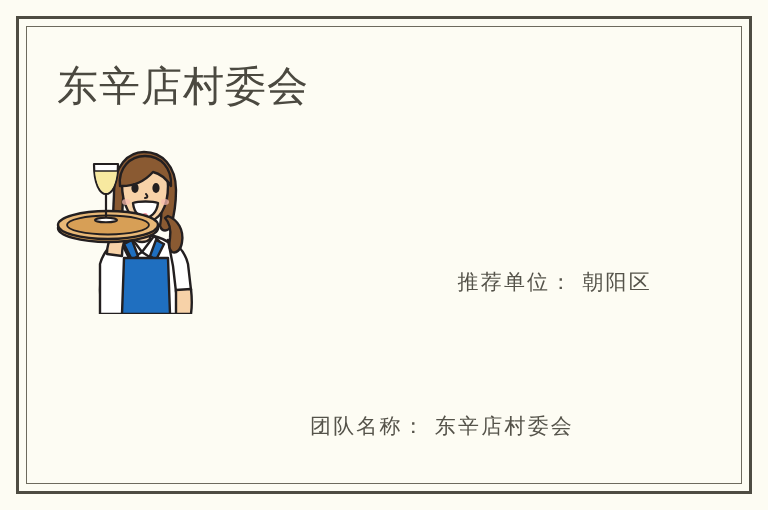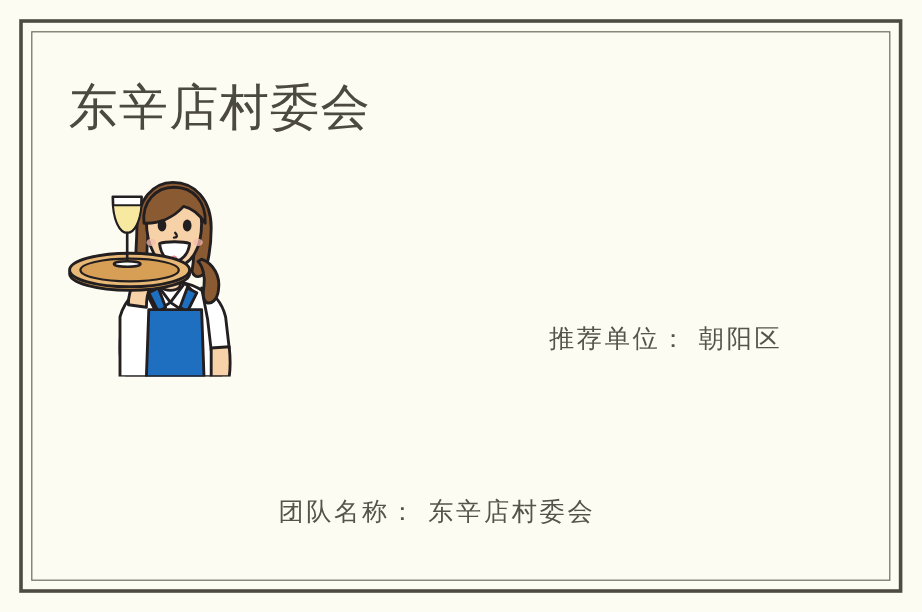--- a/index.html
+++ b/index.html
@@ -46,21 +46,21 @@
 
   
   .title {
     position: absolute;
     left: 57px;
     top: 64px;
     font-size: 41px;
     line-height: 50px;
     letter-spacing: 1px;
     color: #4b4940;
-    font-family: Liberation Sans, sans-serif;
+    font-family: Liberation Mono, monospace;
     white-space: nowrap;
   }
 
   
   .illustration {
     position: absolute;
     left: 52px;
     top: 140px;
     width: 156px;
     height: 174px;
@@ -81,21 +81,21 @@
     line-height: 48px;
     font-family: "DejaVu Serif", "Liberation Serif", serif;
     letter-spacing: 2.2px;
     white-space: pre;
   }
   .body-text .line {
     height: 48px;
     white-space: pre;
   }
   .body-text .line.indent-1 { padding-left: 24px; text-align: right; }
-  .body-text .line.indent-3 { padding-left: 0px; }
+  .body-text .line.indent-3 { padding-left: 0px; text-align: center; }
 </style>
 </head>
 <body>
 
 <div id="card">
 
   <div class="frame-outer"></div>
   <div class="frame-inner"></div>
 
   <div class="title">东辛店村委会</div>

